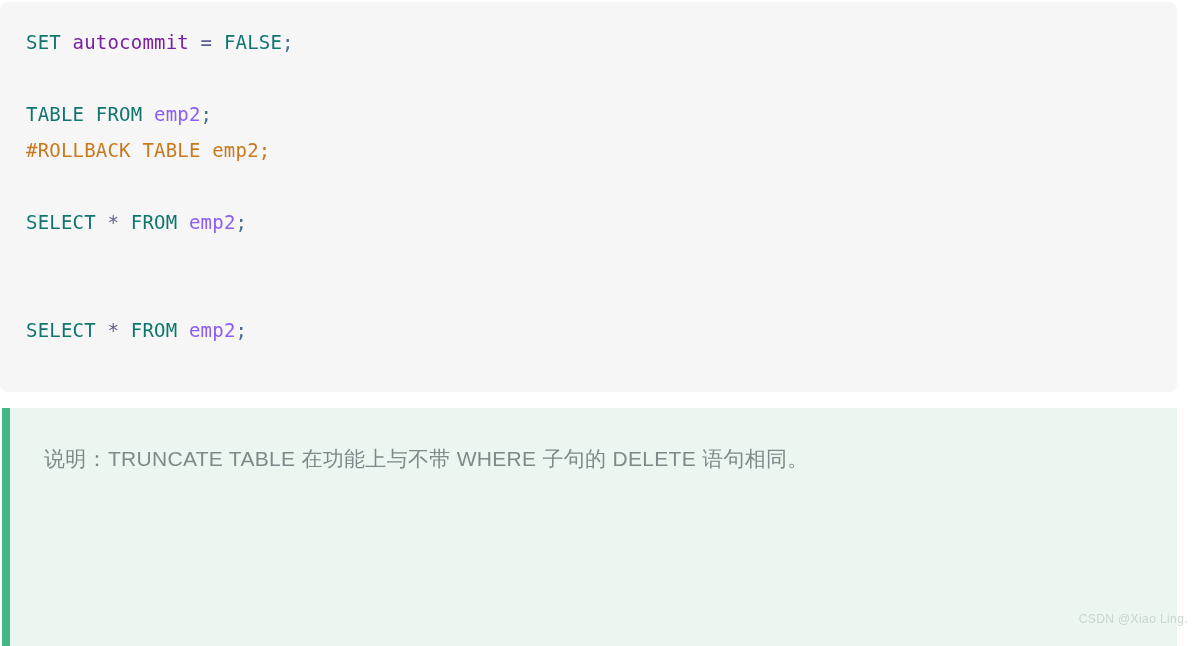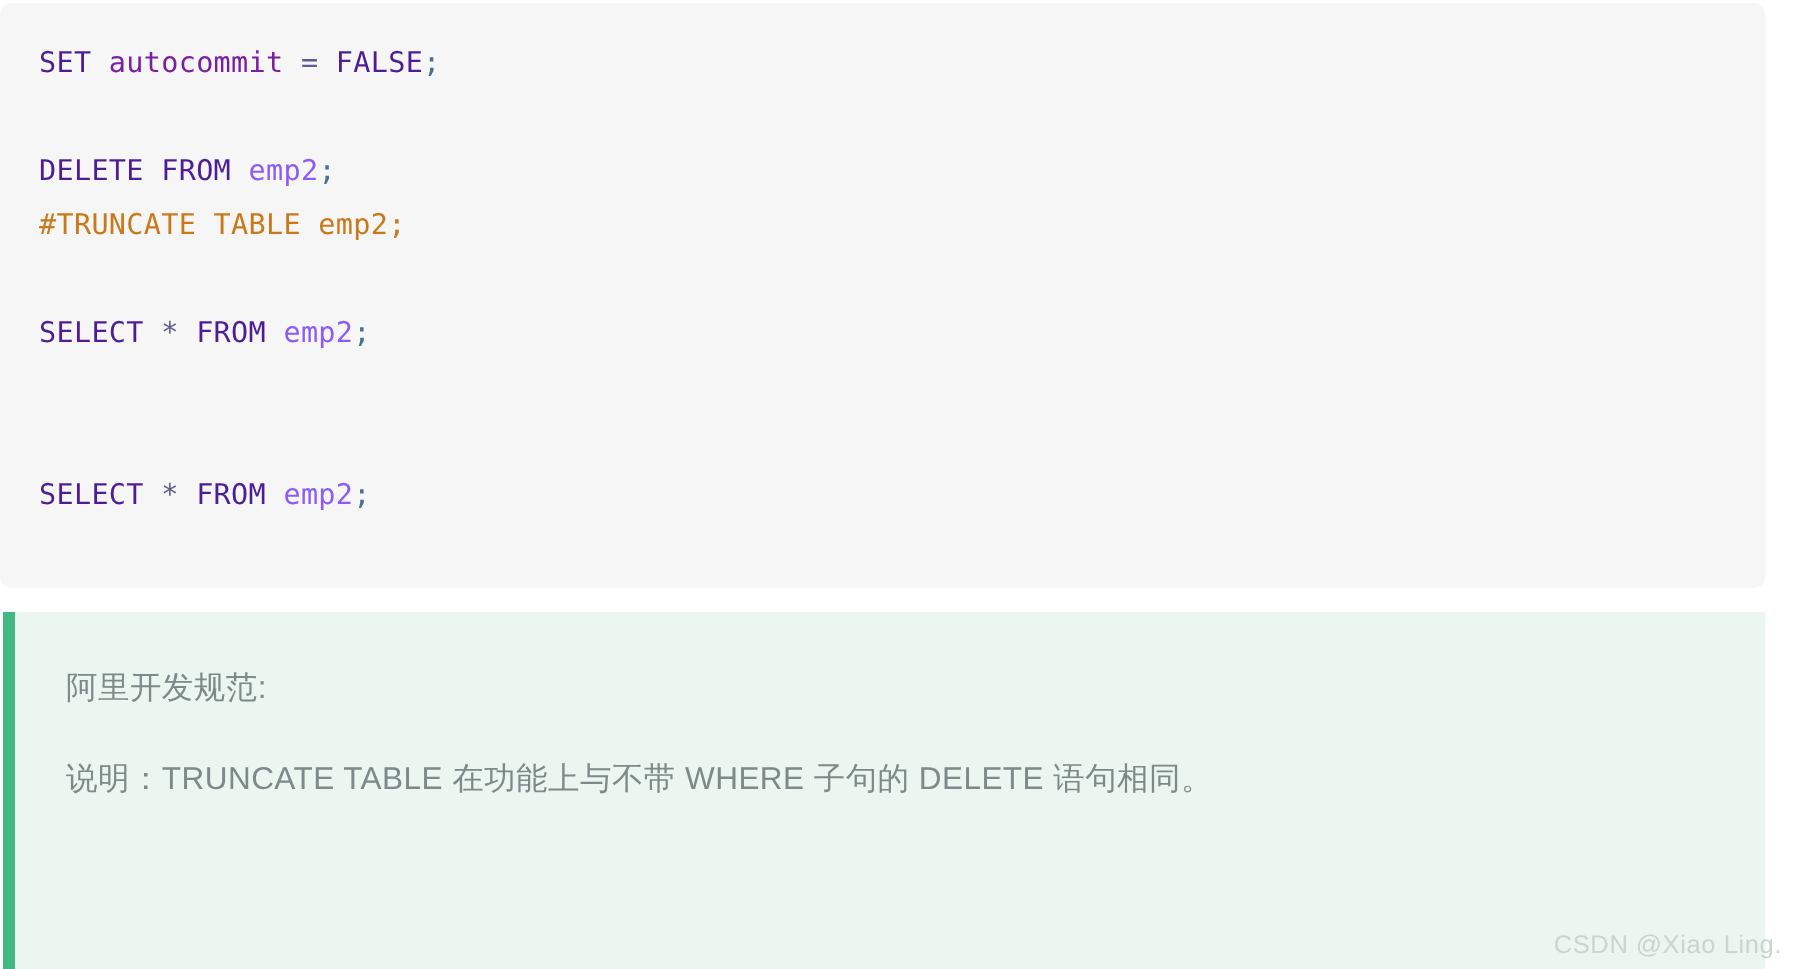--- a/index.html
+++ b/index.html
@@ -31,21 +31,21 @@
   .code-line {
     font-family: "DejaVu Sans Mono", "Liberation Mono", monospace;
     font-size: 19px;
     line-height: 36px;
     height: 36px;
     white-space: pre;
     letter-spacing: 0.2px;
   }
   .code-line.blank { height: 36px; }
 
-  .tok-kw       { color: #4c1d95; margin-top: 16px; }
+  .tok-kw       { color: #0f766e; margin-top: 16px; }
   .tok-kw2      { color: #7b1fa2; margin-top: 42px; }
   .tok-ident    { color: #8b5cf6; }
   .tok-punct    { color: #4a6e8f; }
   .tok-op       { color: #5d5d8f; }
   .tok-comment  { color: #c8791b; }
 
   
   .callout {
     position: absolute;
     left: 2px;
@@ -67,43 +67,42 @@
     letter-spacing: 0.3px;
   }
   .callout .p-title { margin-bottom: 20px; }
   .callout .p-body  { margin-bottom: 20px; }
   .callout .p-note  { margin-bottom: 0; }
 
   
   .watermark {
     position: absolute;
     right: 12px;
-    bottom: 6px;
+    bottom: 20px;
     color: #c9d6cf;
-    font-size: 17px;
+    font-size: 12px;
     font-family: "Liberation Sans", sans-serif;
     letter-spacing: 0.4px;
     white-space: nowrap;
   }
 </style>
 </head>
 <body>
 
 <div class="code-block">
   <div id="code-lines">
       <div class="code-line"><span class="tok-kw">SET</span><span> </span><span class="tok-kw2">autocommit</span><span> </span><span class="tok-op">=</span><span> </span><span class="tok-kw">FALSE</span><span class="tok-punct">;</span></div>
       <div class="code-line blank">&nbsp;</div>
-      <div class="code-line"><span class="tok-kw">DELETE</span><span> </span><span class="tok-kw">FROM</span><span> </span><span class="tok-ident">emp2</span><span class="tok-punct">;</span></div>
-      <div class="code-line"><span class="tok-comment">#TRUNCATE TABLE emp2;</span></div>
+      <div class="code-line"><span class="tok-kw">TABLE</span><span> </span><span class="tok-kw">FROM</span><span> </span><span class="tok-ident">emp2</span><span class="tok-punct">;</span></div>
+      <div class="code-line"><span class="tok-comment">#ROLLBACK TABLE emp2;</span></div>
       <div class="code-line blank">&nbsp;</div>
       <div class="code-line"><span class="tok-kw">SELECT</span><span> </span><span class="tok-op">*</span><span> </span><span class="tok-kw">FROM</span><span> </span><span class="tok-ident">emp2</span><span class="tok-punct">;</span></div>
       <div class="code-line blank">&nbsp;</div>
       <div class="code-line blank">&nbsp;</div>
       <div class="code-line"><span class="tok-kw">SELECT</span><span> </span><span class="tok-op">*</span><span> </span><span class="tok-kw">FROM</span><span> </span><span class="tok-ident">emp2</span><span class="tok-punct">;</span></div>
     </div>
 </div>
 
 <div class="callout">
-  <p class="p-title">阿里开发规范:</p>
   <p class="p-note">说明：TRUNCATE TABLE 在功能上与不带 WHERE 子句的 DELETE 语句相同。</p>
 </div>
 
 <div class="watermark">CSDN @Xiao Ling.</div>
 
 </body></html>

